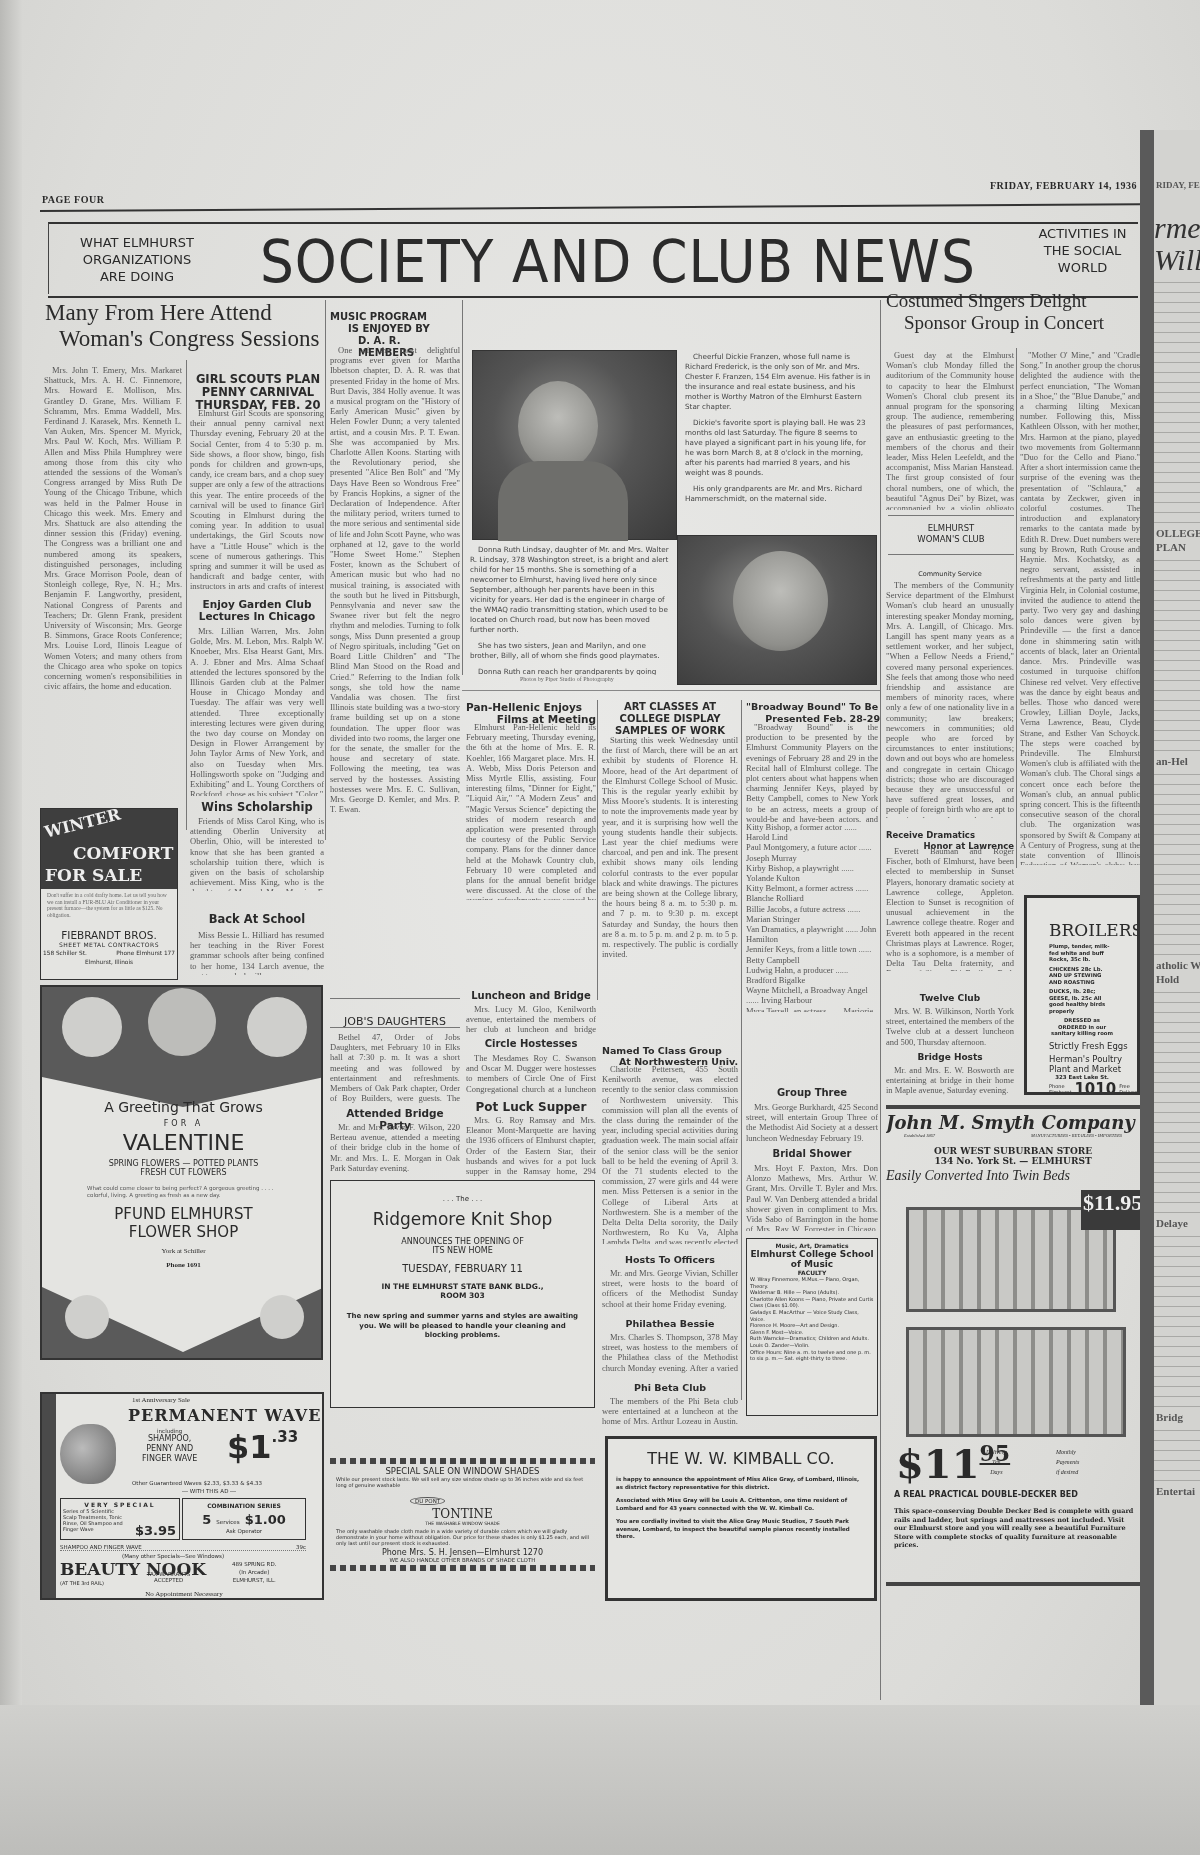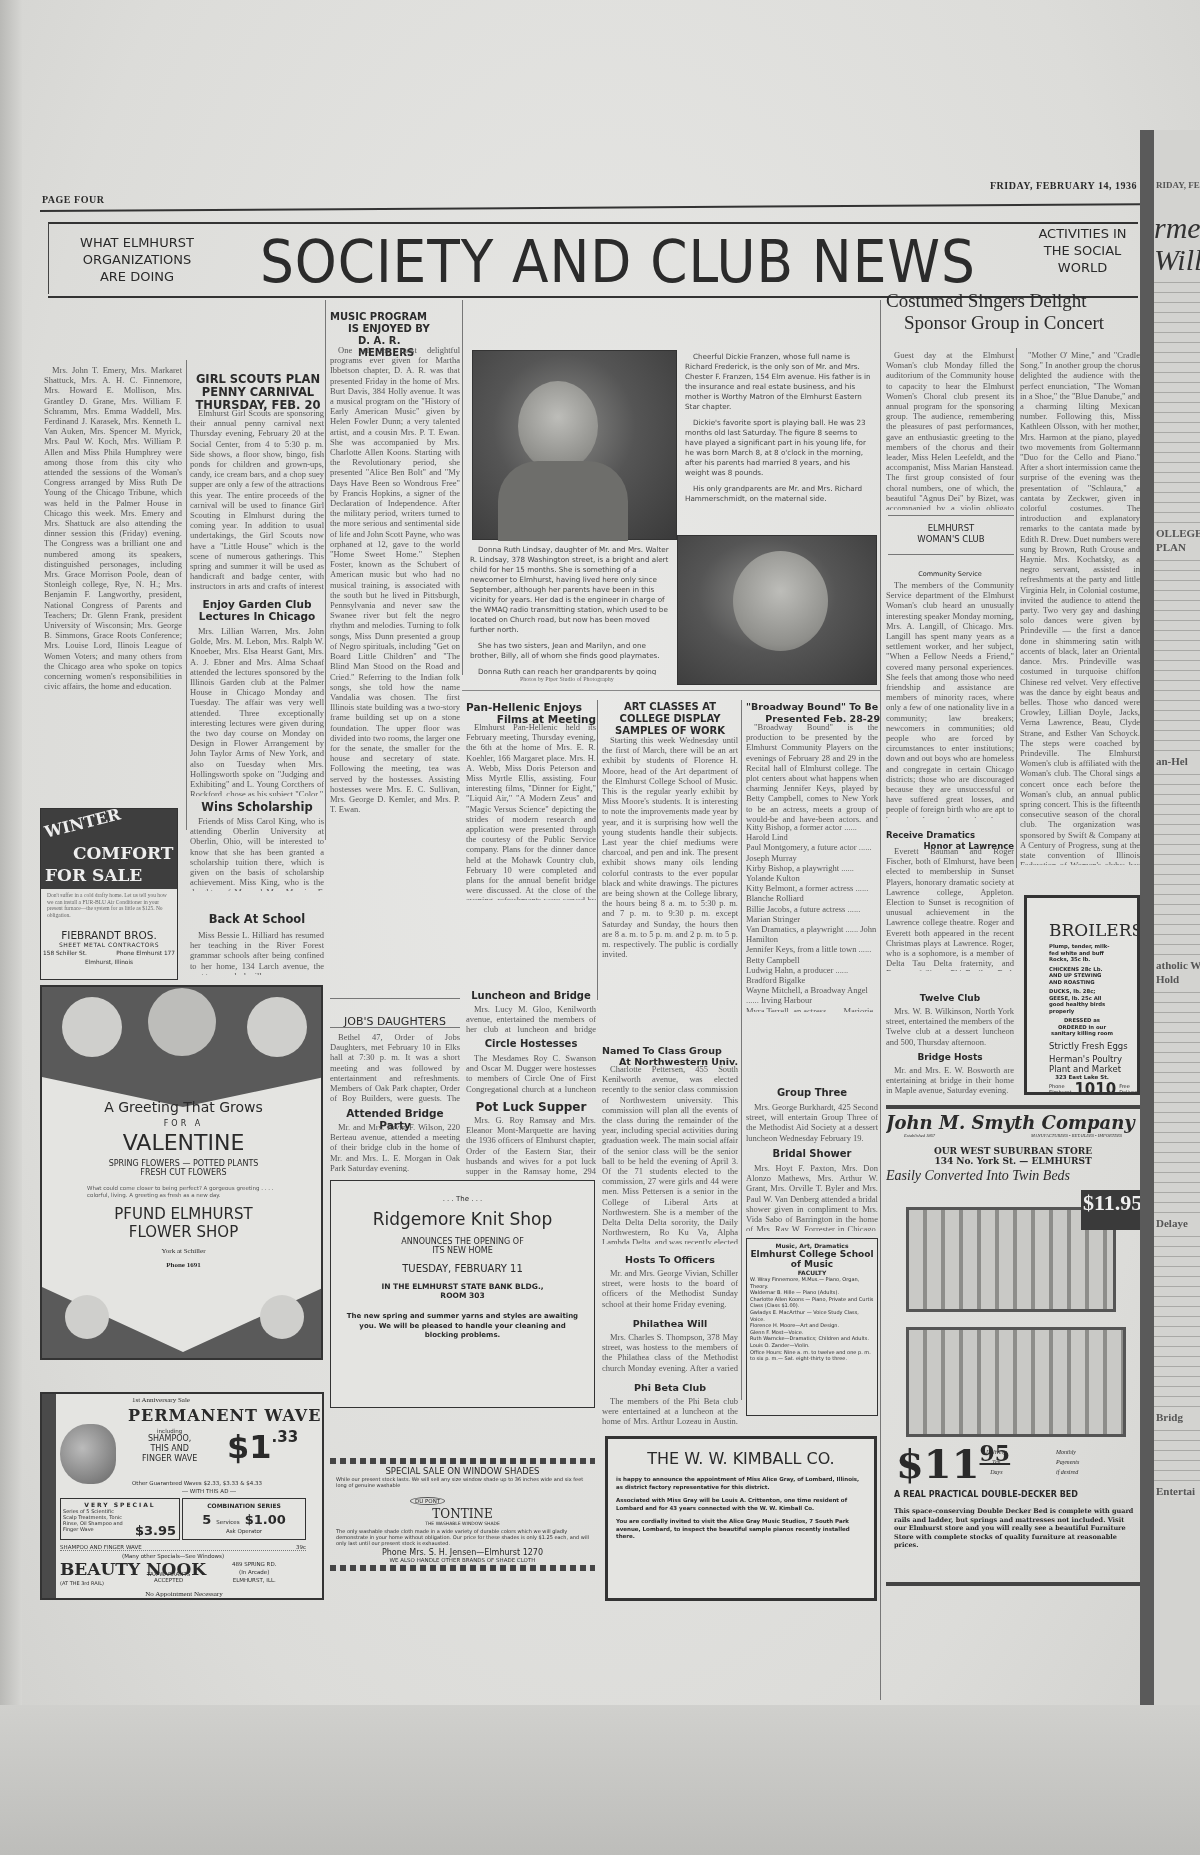--- a/index.html
+++ b/index.html
@@ -61,20 +61,24 @@
     <div>WORLD</div>
   </div>
   <div class="rule" style="left:48px;top:296px;width:1090px;height:2px;"></div>
 
   <div class="col-rule" style="left:325px;top:300px;height:540px;"></div>
   <div class="col-rule" style="left:462px;top:300px;height:375px;"></div>
   <div class="col-rule" style="left:880px;top:300px;height:1400px;"></div>
   <div class="col-rule" style="left:597px;top:700px;height:300px;"></div>
   <div class="col-rule" style="left:741px;top:700px;height:700px;"></div>
 
+  <div class="abs hl-serif" style="left:45px;top:300px;width:280px;font-size:23px;line-height:26px;">
+    <div>Many From Here Attend</div>
+    <div style="padding-left:14px">Woman's Congress Sessions</div>
+  </div>
   <div class="abs body-text" style="left:44px;top:365px;width:138px;height:470px;">
     <p>Mrs. John T. Emery, Mrs. Markaret Shattuck, Mrs. A. H. C. Finnemore, Mrs. Howard E. Mollison, Mrs. Grantley D. Grane, Mrs. William F. Schramm, Mrs. Emma Waddell, Mrs. Ferdinand J. Karasek, Mrs. Kenneth L. Van Auken, Mrs. Spencer M. Myrick, Mrs. Paul W. Koch, Mrs. William P. Allen and Miss Phila Humphrey were among those from this city who attended the sessions of the Woman's Congress arranged by Miss Ruth De Young of the Chicago Tribune, which was held in the Palmer House in Chicago this week. Mrs. Emery and Mrs. Shattuck are also attending the dinner session this (Friday) evening. The Congress was a brilliant one and numbered among its speakers, distinguished personages, including Mrs. Grace Morrison Poole, dean of Stonleigh college, Rye, N. H.; Mrs. Benjamin F. Langworthy, president, National Congress of Parents and Teachers; Dr. Glenn Frank, president University of Wisconsin; Mrs. George B. Simmons, Grace Roots Conference; Mrs. Louise Lord, Ilinois League of Women Voters; and many others from the Chicago area who spoke on topics concerning women's responsibilities in civic affairs, the home and education.</p>
   </div>
   <div class="col-rule" style="left:186px;top:360px;height:470px;"></div>
 
   <div class="abs hl-sans" style="left:190px;top:365px;width:136px;font-size:11.5px;line-height:13px;text-align:center;">
     <div>GIRL SCOUTS PLAN</div>
     <div>PENNY CARNIVAL</div>
     <div>THURSDAY, FEB. 20</div>
   </div>
@@ -136,21 +140,21 @@
 
   <div class="ad" style="left:40px;top:1392px;width:284px;height:208px;">
     <div style="position:absolute;left:0;top:0;width:14px;height:208px;background:#4a4a4a;"></div>
 
     <div style="position:absolute;left:90px;top:2px;font-size:7px;">1st Anniversary Sale</div>
     <div style="position:absolute;left:86px;top:12px;font-size:16px;font-weight:bold;font-family:'DejaVu Serif',serif;letter-spacing:1px;">PERMANENT WAVE</div>
     <div style="position:absolute;left:18px;top:30px;width:56px;height:60px;border-radius:50% 40% 40% 50%;background:radial-gradient(circle at 40% 40%,#bbb,#666);"></div>
     <div style="position:absolute;left:100px;top:34px;text-align:center;font-family:'DejaVu Sans',sans-serif;">
       <div style="font-size:5.5px;">including</div>
       <div style="font-size:8px;line-height:10px;">SHAMPOO,</div>
-      <div style="font-size:8px;line-height:10px;">THIS AND</div>
+      <div style="font-size:8px;line-height:10px;">PENNY AND</div>
       <div style="font-size:8px;line-height:10px;">FINGER WAVE</div>
     </div>
     <div style="position:absolute;left:185px;top:34px;font-weight:bold;font-family:'DejaVu Sans',sans-serif;">
       <span style="font-size:32px;">$1</span><span style="font-size:15px;vertical-align:top;">.33</span>
     </div>
     <div style="position:absolute;left:90px;top:86px;font-size:5.5px;font-family:'DejaVu Sans',sans-serif;">Other Guaranteed Waves $2.33, $3.33 &amp; $4.33</div>
     <div style="position:absolute;left:140px;top:94px;font-size:5.5px;font-family:'DejaVu Sans',sans-serif;">--- WITH THIS AD ---</div>
     <div style="position:absolute;left:18px;top:104px;width:120px;height:42px;border:1px solid #333;padding:2px;font-family:'DejaVu Sans',sans-serif;">
       <div style="font-size:6px;letter-spacing:2px;text-align:center;font-weight:bold;">VERY SPECIAL</div>
       <div style="font-size:5px;line-height:6px;width:62px;">Series of 5 Scientific Scalp Treatments, Tonic Rinse, Oil Shampoo and Finger Wave</div>
@@ -252,21 +256,21 @@
     <div>Named To Class Group</div>
     <div style="text-align:right">At Northwestern Univ.</div>
   </div>
   <div class="abs body-text" style="left:602px;top:1064px;width:136px;height:180px;">
     <p>Charlotte Pettersen, 455 South Kenilworth avenue, was elected recently to the senior class commission of Northwestern university. This commission will plan all the events of the class during the remainder of the year, including special activities during graduation week. The main social affair of the senior class will be the senior ball to be held the evening of April 3. Of the 71 students elected to the commission, 27 were girls and 44 were men. Miss Pettersen is a senior in the College of Liberal Arts at Northwestern. She is a member of the Delta Delta Delta sorority, the Daily Northwestern, Ro Ku Va, Alpha Lambda Delta, and was recently elected to Phi Beta Kappa honorary fraternity.</p>
   </div>
   <div class="abs sub-head" style="left:602px;top:1254px;width:136px;font-size:9.5px;">Hosts To Officers</div>
   <div class="abs body-text" style="left:602px;top:1268px;width:136px;height:42px;">
     <p>Mr. and Mrs. George Vivian, Schiller street, were hosts to the board of officers of the Methodist Sunday school at their home Friday evening.</p>
   </div>
-  <div class="abs sub-head" style="left:602px;top:1318px;width:136px;font-size:9.5px;">Philathea Will</div>
+  <div class="abs sub-head" style="left:602px;top:1318px;width:136px;font-size:9.5px;">Philathea Bessie</div>
   <div class="abs body-text" style="left:602px;top:1332px;width:136px;height:42px;">
     <p>Mrs. Charles S. Thompson, 378 May street, was hostess to the members of the Philathea class of the Methodist church Monday evening. After a varied program a light luncheon was served.</p>
   </div>
   <div class="abs sub-head" style="left:602px;top:1382px;width:136px;font-size:9.5px;">Phi Beta Club</div>
   <div class="abs body-text" style="left:602px;top:1396px;width:136px;height:28px;">
     <p>The members of the Phi Beta club were entertained at a luncheon at the home of Mrs. Arthur Lozeau in Austin, Wednesday.</p>
   </div>
 
   <div class="abs hl-sans" style="left:746px;top:693px;width:134px;font-size:9.5px;line-height:11.5px;">
     <div>"Broadway Bound" To Be</div>

